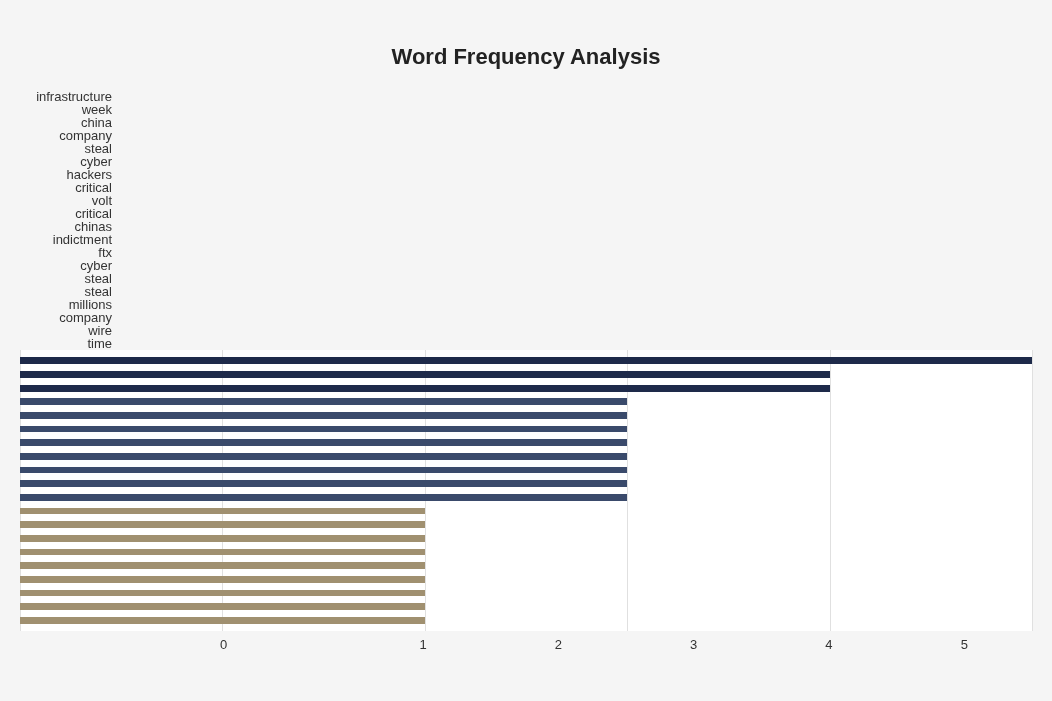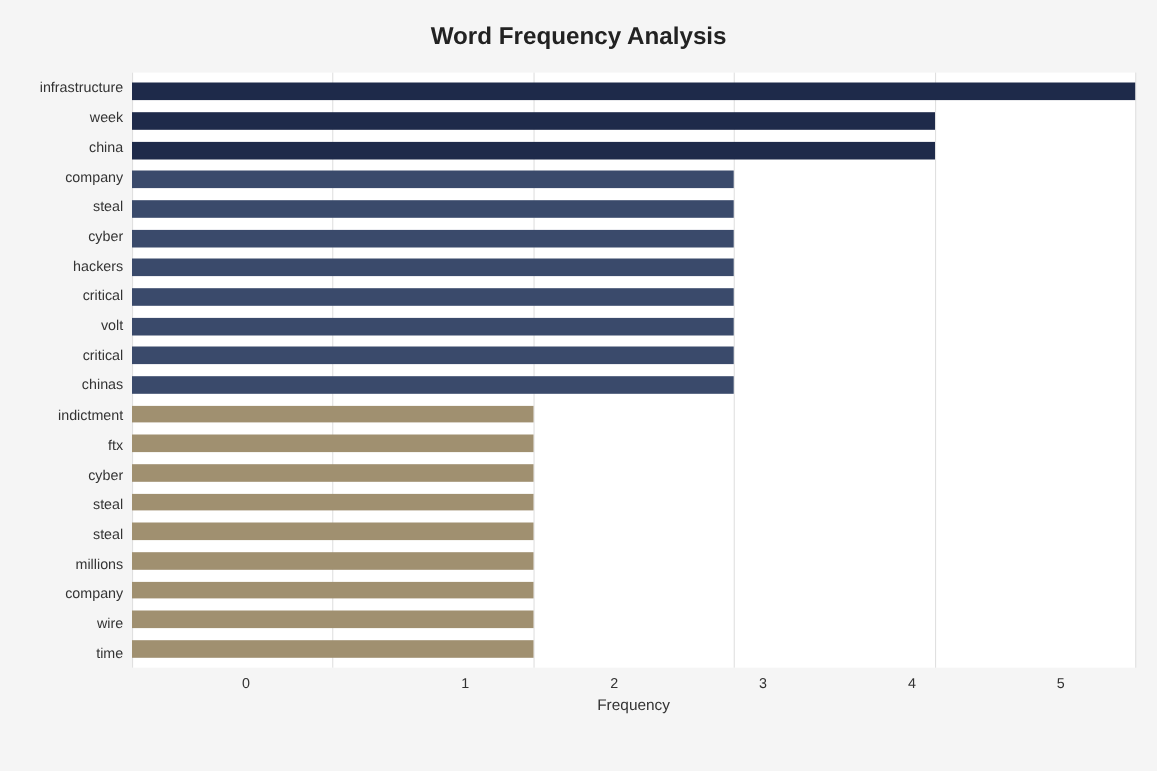--- a/index.html
+++ b/index.html
@@ -18,24 +18,25 @@
       height: 701px;
       padding: 20px 20px 60px 20px;
       position: relative;
     }
     .chart-title {
       text-align: center;
       font-size: 22px;
       font-weight: bold;
       color: #222;
       margin-bottom: 20px;
+      margin-top: 24px;
     }
     .chart-area {
       display: flex;
-      flex-direction: row;
+      flex-direction: column;
       width: 100%;
       height: calc(100% - 80px);
     }
     .y-axis-labels {
       display: flex;
       flex-direction: column;
       justify-content: space-around;
       align-items: flex-end;
       width: 100px;
       padding-right: 8px;
@@ -233,15 +234,14 @@
   <div class="bottom-section">
     <div class="x-axis">
 
     <div class="x-tick">0</div>
         <div class="x-tick">1</div>
         <div class="x-tick">2</div>
         <div class="x-tick">3</div>
         <div class="x-tick">4</div>
         <div class="x-tick">5</div>
       </div>
-    <div class="x-axis-label">Frequency</div>
   </div>
 </div>
 
 </body></html>

